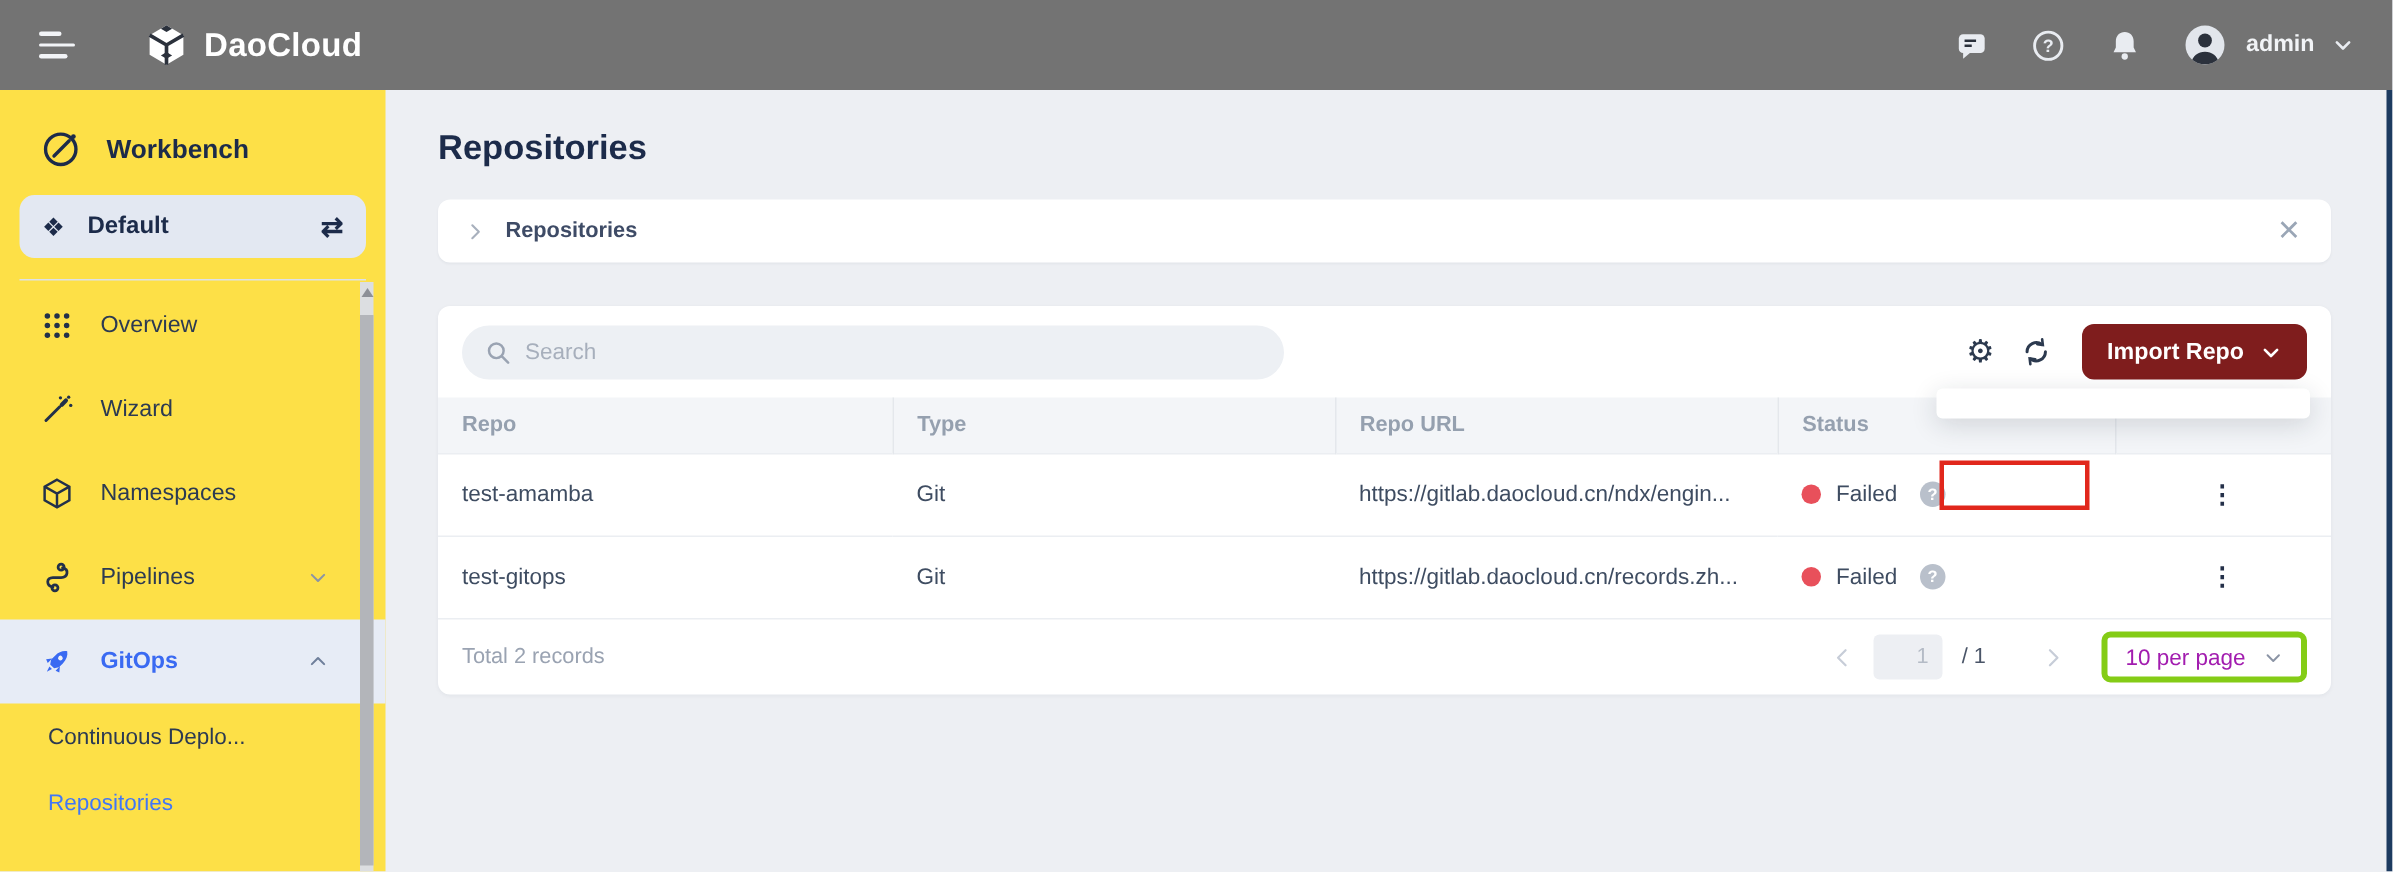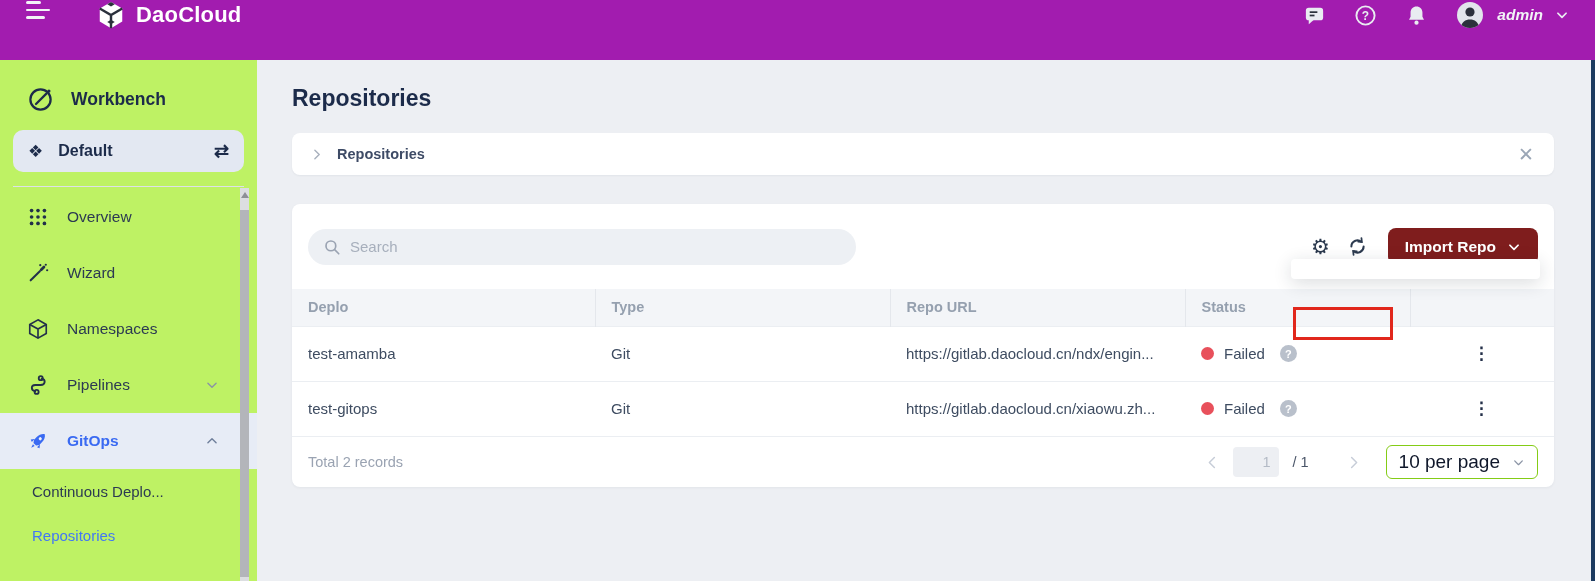--- a/index.html
+++ b/index.html
@@ -1,40 +1,40 @@
 <!DOCTYPE html>
 <html><head>
 <meta charset="utf-8">
 <style>
   * { margin:0; padding:0; box-sizing:border-box; }
   html,body { width:1595px; height:581px; overflow:hidden; }
   body { font-family:"Liberation Sans", sans-serif; background:#edeff3; }
   .screen { width:1595px; height:581px; display:flex; flex-direction:column; position:relative; }
 
   
-  .topbar { height:60px; background:#a21caf; display:flex; align-items:flex-start; padding:0 26px; flex-shrink:0; }
+  .topbar { height:60px; background:#737373; display:flex; align-items:center; padding:0 26px; flex-shrink:0; }
   .hamburger { width:26px; height:20px; display:flex; flex-direction:column; justify-content:center; gap:5px; cursor:pointer; margin-right:44px; }
   .hamburger span { height:2.5px; background:#f2f4f7; border-radius:2px; display:block; }
   .hamburger span:nth-child(1){ width:15px; }
   .hamburger span:nth-child(2){ width:24px; }
   .hamburger span:nth-child(3){ width:19px; }
   .brand { display:flex; align-items:center; gap:10px; }
   .brand-name { color:#ffffff; font-size:22px; font-weight:bold; letter-spacing:.2px; }
   .topbar-spacer { flex:1; }
   .tb-right { display:flex; align-items:center; gap:27px; }
   .tb-icon { width:24px; height:24px; display:flex; align-items:center; justify-content:center; cursor:pointer; }
-  .tb-user { display:flex; align-items:center; gap:12px; cursor:pointer;font-style:italic; }
+  .tb-user { display:flex; align-items:center; gap:12px; cursor:pointer; }
   .tb-username { color:#f2f4f7; font-size:15.5px; font-weight:600; }
 
   
   .app { flex:1; display:flex; position:relative; background:#edeff3; }
   .right-strip { position:absolute; right:0; top:0; width:4px; height:100%; background:#1d3b60; }
 
   
-  .sidebar { width:257px; background:#bef264; flex-shrink:0; position:relative; }
+  .sidebar { width:257px; background:#fde047; flex-shrink:0; position:relative; }
   .wb-row { display:flex; align-items:center; gap:17px; padding:26px 0 0 27px; }
   .wb-label { font-size:17.5px; font-weight:700; color:#1c2b4a; }
   .ws-pill { margin:17px 13px 0 13px; height:42px; background:#e3e8f2; border-radius:10px; display:flex; align-items:center; gap:15px; padding:0 15px; cursor:pointer; }
   .ws-label { font-size:16px; font-weight:600; color:#1c2b4a; }
   .ws-swap { margin-left:auto; font-size:18px; font-weight:bold; color:#1c2b4a; cursor:pointer; line-height:1; }
   .sb-divider { height:1px; background:#dde1e9; margin:14px 13px 0 13px; }
   .nav { margin-top:2px; }
   .nav-item { height:56px; display:flex; align-items:center; gap:18px; padding-left:27px; font-size:15.5px; color:#2c3a52; cursor:pointer; }
   .nav-item .chev { margin-left:auto; margin-right:38px; }
   .nav-item.active { background:#e7ecf6; color:#3a6af2; font-weight:600; }
@@ -45,21 +45,21 @@
   .sb-thumb { position:absolute; top:22px; bottom:4px; left:0; width:9px; background:#b3b5ba; }
 
   
   .main { flex:1; padding:25px 41px 0 35px; position:relative; }
   .page-title { font-size:23px; font-weight:bold; color:#1c2b4a; }
   .crumb-bar { margin-top:21px; height:42px; background:#ffffff; border-radius:8px; display:flex; align-items:center; padding:0 20px 0 18px; box-shadow:0 1px 2px rgba(27,35,50,.05); }
   .crumb-label { margin-left:14px; font-size:14.5px; font-weight:700; color:#3e4b66; }
   .crumb-close { margin-left:auto; font-size:19px; color:#9aa6b6; cursor:pointer; line-height:1; }
 
   .panel { margin-top:29px; background:#ffffff; border-radius:8px; position:relative; box-shadow:0 1px 3px rgba(27,35,50,.05); }
-  .toolbar { display:flex; align-items:center; padding:24px 16px; }
+  .toolbar { display:flex; align-items:center; padding:12px 16px; }
   .search { width:548px; height:36px; background:#edf0f4; border-radius:18px; display:flex; align-items:center; gap:9px; padding:0 15px; }
   .search input { flex:1; border:none; outline:none; background:transparent; font-family:"Liberation Sans",sans-serif; font-size:15px; color:#5a6578; }
   .search input::placeholder { color:#a7afbc; }
   .toolbar-right { margin-left:auto; display:flex; align-items:center; gap:17px; }
   .gear { font-size:21px; color:#2c3a4f; cursor:pointer; line-height:1; }
   .refresh { cursor:pointer; display:flex; }
   .import-btn { height:37px; background:#7f1d1d; border:none; border-radius:8px; color:#ffffff; font-family:"Liberation Sans",sans-serif; font-size:15.5px; font-weight:600; display:flex; align-items:center; gap:11px; padding:0 17px; cursor:pointer; margin-left:3px; }
 
   table { width:100%; border-collapse:collapse; }
   thead th { height:37px; background:#f3f5f8; text-align:left; font-size:14.5px; font-weight:600; color:#95a0af; padding-left:16px; border-right:1px solid #e4e7ec; }
@@ -70,21 +70,21 @@
   .q-icon { width:17px; height:17px; border-radius:50%; background:#b9c0cb; color:#ffffff; font-size:11px; font-weight:bold; display:flex; align-items:center; justify-content:center; margin-left:5px; cursor:pointer; }
   .row-more { font-size:17px; font-weight:bold; color:#243049; text-align:center; padding-left:0; cursor:pointer; letter-spacing:1px; }
   td.more-cell { text-align:center; padding-left:0; }
 
   .panel-footer { height:51px; border-top:1px solid #ebeef2; display:flex; align-items:center; padding:0 16px; }
   .total { font-size:14.5px; color:#9aa3b2; }
   .pager { margin-left:auto; display:flex; align-items:center; gap:13px; }
   .pg-chev { display:flex; cursor:pointer; }
   .page-box { width:46px; height:30px; background:#edeff3; border-radius:4px; display:flex; align-items:center; justify-content:flex-end; padding-right:9px; font-size:14.5px; color:#b4bbc6; }
   .page-count { font-size:14.5px; color:#4a5568; }
-  .per-page { height:34px; border:1px solid #84cc16; border-radius:6px; display:flex; align-items:center; gap:12px; padding:0 12px; font-size:19px; color:#0f172a; cursor:pointer; background:#fff; }
+  .per-page { height:34px; border:4px solid #84cc16; border-radius:6px; display:flex; align-items:center; gap:12px; padding:0 12px; font-size:15px; color:#a21caf; cursor:pointer; background:#fff; }
 
   
   .dropdown { position:absolute; top:55px; right:14px; width:249px; background:#ffffff; border-radius:4px; box-shadow:0 4px 18px rgba(27,35,50,.16); padding:10px 0; z-index:20; }
   .dd-item { height:37px; display:flex; align-items:center; padding-left:19px; font-size:16px; color:#4a5568; cursor:pointer; position:relative; }
   .red-box { position:absolute; left:2px; top:48px; width:100px; height:33px; border:3px solid #e1271c; pointer-events:none; z-index:21; }
 
   svg { display:block; }
 </style>
 </head>
 <body>
@@ -315,21 +315,21 @@
         <table>
           <colgroup>
               <col style="width:303px">
               <col style="width:295px">
               <col style="width:295px">
               <col style="width:225px">
               <col>
             </colgroup>
           <thead>
             <tr>
-              <th>Deplo</th>
+              <th>Repo</th>
               <th>Type</th>
               <th>Repo URL</th>
               <th>Status</th>
               <th></th>
             </tr>
           </thead>
           <tbody>
             <tr>
               <td>test-amamba</td>
               <td>Git</td>
@@ -339,21 +339,21 @@
                   <span class="dot"></span>
                   <span>Failed</span>
                   <span class="q-icon">?</span>
                 </span>
               </td>
               <td class="more-cell"><span class="row-more">⋮</span></td>
             </tr>
             <tr>
               <td>test-gitops</td>
               <td>Git</td>
-              <td>https://gitlab.daocloud.cn/xiaowu.zh...</td>
+              <td>https://gitlab.daocloud.cn/records.zh...</td>
               <td>
                 <span class="status-wrap">
                   <span class="dot"></span>
                   <span>Failed</span>
                   <span class="q-icon">?</span>
                 </span>
               </td>
               <td class="more-cell"><span class="row-more">⋮</span></td>
             </tr>
           </tbody>

